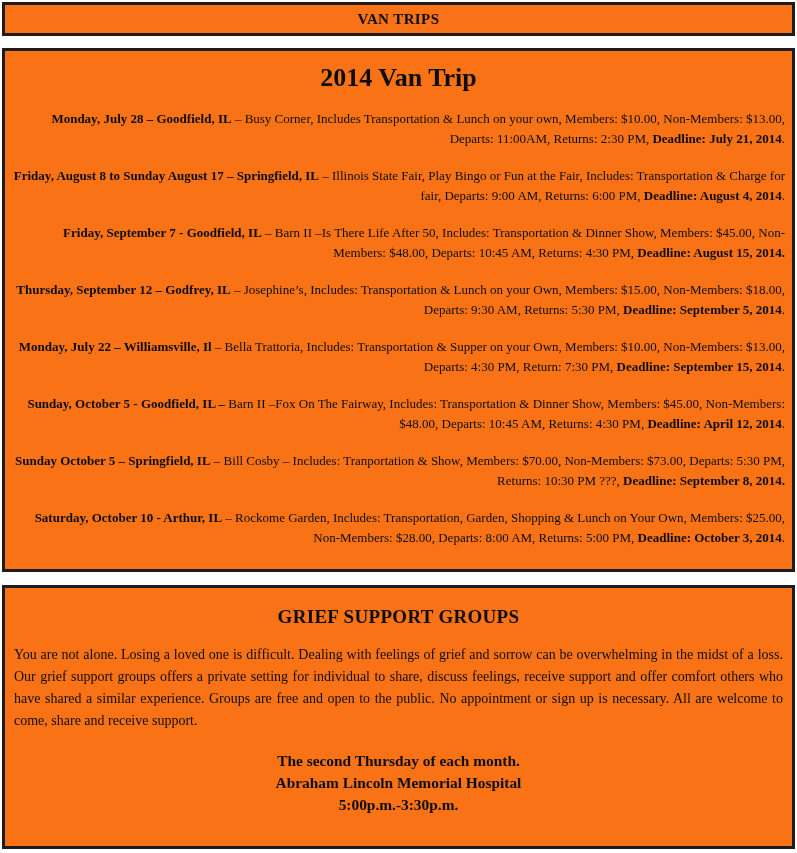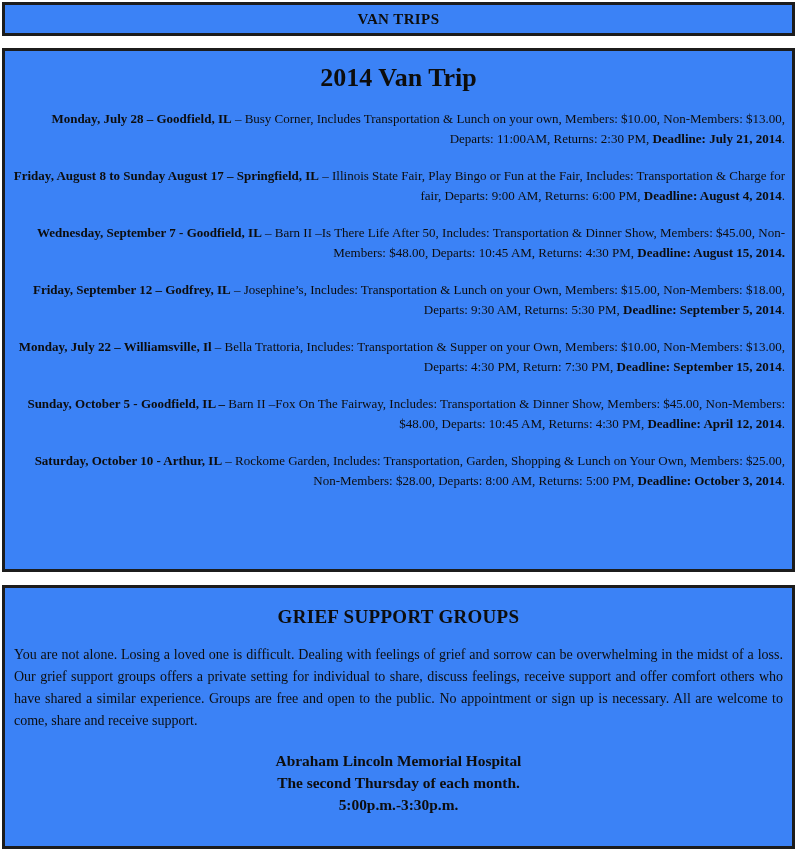--- a/index.html
+++ b/index.html
@@ -14,21 +14,21 @@
     color: #0d0d0d;
     overflow: hidden;
   }
   .page {
     padding: 2px 2px 0 2px;
     box-sizing: border-box;
   }
   .box {
     border: 3px solid #1c1c1c;
     box-sizing: border-box;
-    background: #3b82f6;
+    background: #f97316;
   }
   .box-header {
     height: 34px;
     display: flex;
     align-items: center;
     justify-content: center;
     margin-bottom: 12px;
   }
   .header-title {
     font-weight: bold;
@@ -85,31 +85,32 @@
 
   <div class="box box-header">
     <span class="header-title">VAN TRIPS</span>
   </div>
 
   <div class="box box-van">
     <div class="van-title">2014 Van Trip</div>
     <div id="trip-list">
         <p class="trip"><b>Monday, July 28 – Goodfield, IL</b><span> – Busy Corner, Includes Transportation  &amp; Lunch on your own, Members: $10.00, Non-Members: $13.00, Departs: 11:00AM, Returns: 2:30 PM, </span><b>Deadline: July 21, 2014</b><span>.</span></p>
         <p class="trip"><b>Friday, August 8 to Sunday August 17 – Springfield, IL</b><span> – Illinois State Fair, Play Bingo or Fun at the Fair, Includes: Transportation &amp; Charge for fair, Departs: 9:00 AM, Returns: 6:00 PM, </span><b>Deadline: August 4, 2014</b><span>.</span></p>
-        <p class="trip"><b>Wednesday, September 7 - Goodfield, IL</b><span> – Barn II –Is There Life After 50, Includes: Transportation &amp; Dinner Show, Members: $45.00, Non-Members: $48.00, Departs: 10:45 AM, Returns: 4:30 PM, </span><b>Deadline: August 15, 2014.</b><span></span></p>
-        <p class="trip"><b>Friday, September 12 – Godfrey, IL</b><span> – Josephine’s, Includes: Transportation &amp; Lunch on your Own, Members: $15.00, Non-Members: $18.00, Departs: 9:30 AM, Returns: 5:30 PM,  </span><b>Deadline: September 5, 2014</b><span>.</span></p>
+        <p class="trip"><b>Friday, September 7 - Goodfield, IL</b><span> – Barn II –Is There Life After 50, Includes: Transportation &amp; Dinner Show, Members: $45.00, Non-Members: $48.00, Departs: 10:45 AM, Returns: 4:30 PM, </span><b>Deadline: August 15, 2014.</b><span></span></p>
+        <p class="trip"><b>Thursday, September 12 – Godfrey, IL</b><span> – Josephine’s, Includes: Transportation &amp; Lunch on your Own, Members: $15.00, Non-Members: $18.00, Departs: 9:30 AM, Returns: 5:30 PM,  </span><b>Deadline: September 5, 2014</b><span>.</span></p>
         <p class="trip"><b>Monday, July 22 – Williamsville, Il</b><span> – Bella Trattoria, Includes: Transportation &amp; Supper on your Own, Members: $10.00, Non-Members: $13.00, Departs: 4:30 PM, Return: 7:30 PM, </span><b>Deadline: September 15, 2014</b><span>.</span></p>
         <p class="trip"><b>Sunday, October 5 - Goodfield, IL –</b><span> Barn II –Fox On The Fairway, Includes: Transportation &amp; Dinner Show, Members: $45.00, Non-Members: $48.00, Departs: 10:45 AM, Returns: 4:30 PM, </span><b>Deadline: April 12, 2014</b><span>.</span></p>
+        <p class="trip"><b>Sunday October 5 – Springfield, IL</b><span> – Bill Cosby – Includes: Tranportation &amp; Show, Members: $70.00, Non-Members: $73.00, Departs: 5:30 PM, Returns: 10:30 PM ???, </span><b>Deadline: September 8, 2014.</b><span></span></p>
         <p class="trip"><b>Saturday, October 10 - Arthur, IL</b><span> – Rockome Garden, Includes: Transportation, Garden, Shopping &amp; Lunch on Your Own, Members: $25.00, Non-Members: $28.00, Departs: 8:00 AM, Returns: 5:00 PM, </span><b>Deadline: October 3, 2014</b><span>.</span></p>
       </div>
   </div>
 
   <div class="box box-grief">
     <div class="grief-title">GRIEF SUPPORT GROUPS</div>
     <p class="grief-paragraph">You are not alone.  Losing a loved one is difficult.  Dealing with feelings of grief and sorrow can be overwhelming in the midst of a loss.  Our grief support groups offers a private setting for  individual to share, discuss feelings, receive support and offer comfort others who have shared a similar experience.  Groups are free and open to the public.  No appointment or sign up is necessary.  All are welcome to come, share and receive support.</p>
     <div class="grief-footer" id="grief-footer">
+        <div>The second Thursday of each month.</div>
         <div>Abraham Lincoln Memorial Hospital</div>
-        <div>The second Thursday of each month.</div>
         <div>5:00p.m.-3:30p.m.</div>
       </div>
   </div>
 
 </div>
 
 </body></html>

